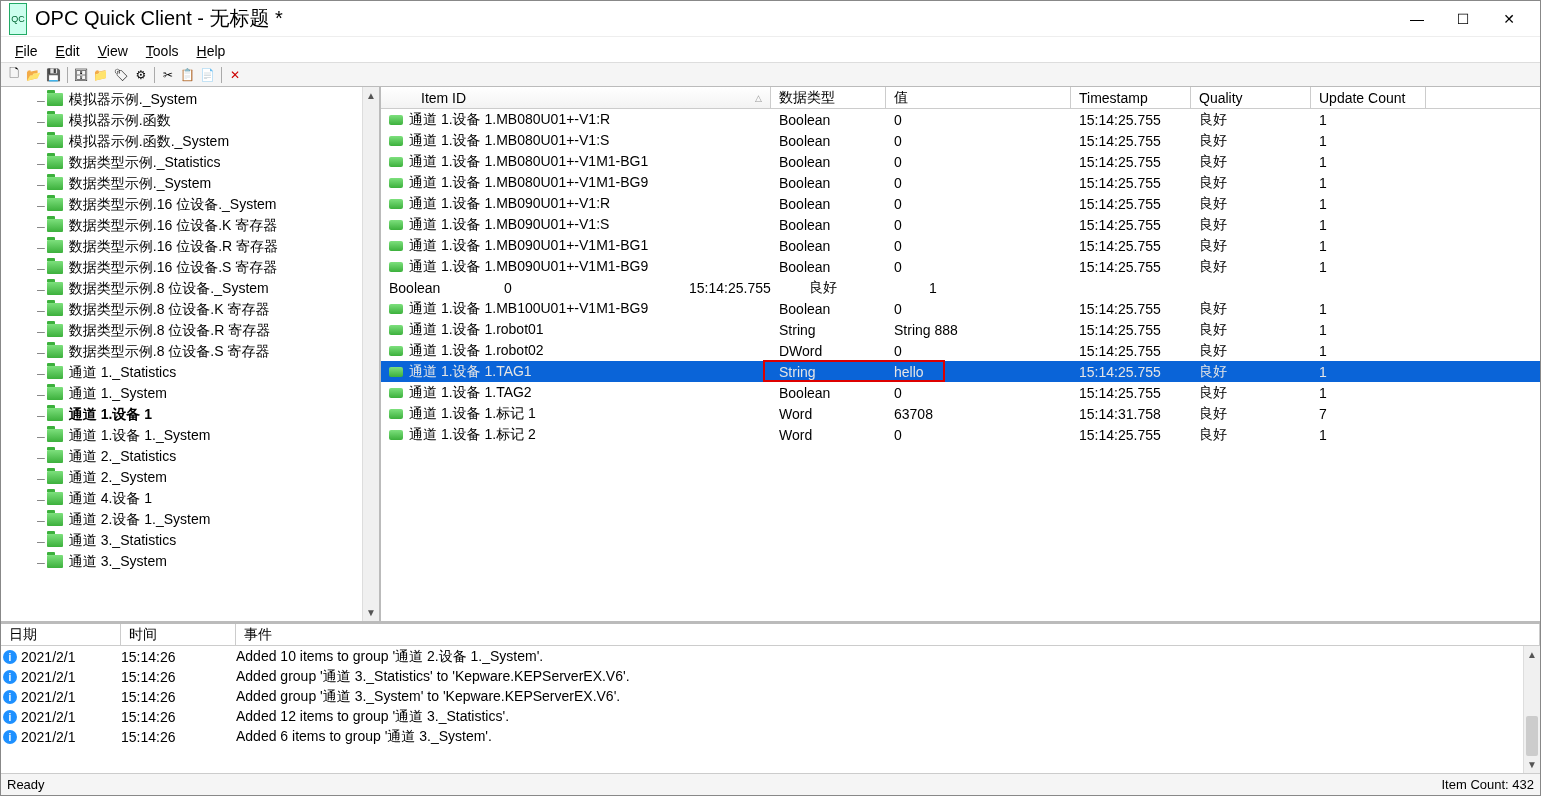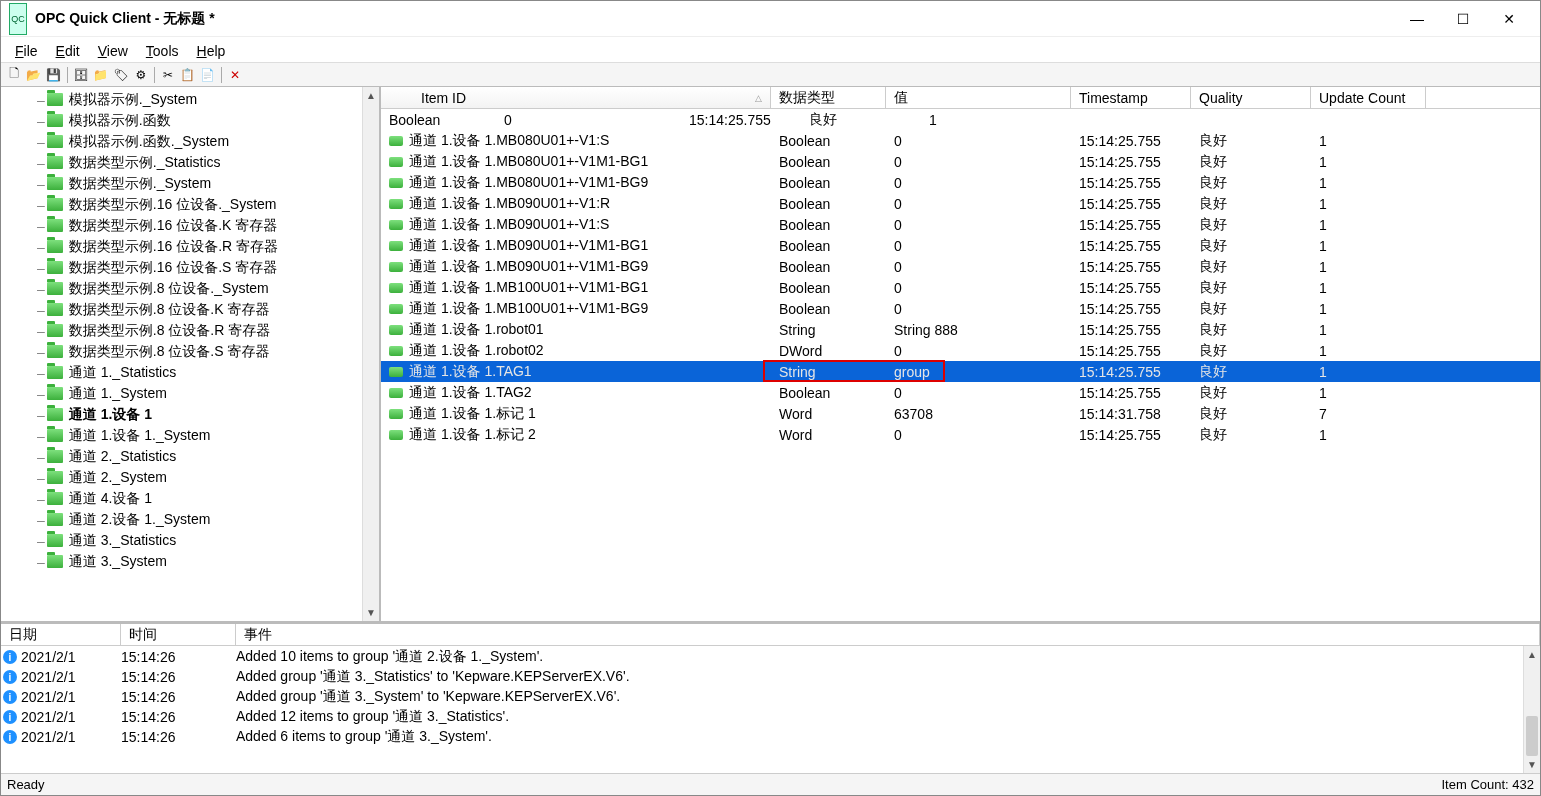--- a/index.html
+++ b/index.html
@@ -1,20 +1,20 @@
 <!DOCTYPE html>
 <html><head>
 <meta charset="utf-8">
 <style>
   * { box-sizing: border-box; margin: 0; padding: 0; font-family: "Segoe UI", Tahoma, sans-serif; }
   body { background: #fff; font-size: 13px; color: #000; overflow: hidden; }
   .window { width: 1541px; height: 796px; display: flex; flex-direction: column; border: 1px solid #888; }
   .titlebar { height: 36px; display: flex; align-items: center; padding: 0 8px; background: #fff; border-bottom: 1px solid #eee; }
   .titlebar .app-icon { width: 18px; height: 32px; margin-right: 8px; border: 1px solid #2a6; background: #cfe; font-size: 9px; display: flex; align-items: center; justify-content: center; color: #063; }
-  .titlebar .title { font-size: 14px; flex: 1; font-weight: bold; }
+  .titlebar .title { font-size: 20px; flex: 1; }
   .win-controls { display: flex; gap: 0; }
   .win-btn { width: 46px; height: 30px; display: flex; align-items: center; justify-content: center; font-size: 14px; }
   .menubar { height: 26px; display: flex; align-items: flex-end; padding: 0 6px; gap: 2px; border-bottom: 1px solid #ddd; }
   .menu-item { padding: 3px 8px; font-size: 14px; }
   .menu-item .ul { text-decoration: underline; }
   .toolbar { height: 24px; display: flex; align-items: center; padding: 0 4px; gap: 2px; border-bottom: 1px solid #bbb; background: #f5f5f5; }
   .tb-btn { width: 18px; height: 18px; display: flex; align-items: center; justify-content: center; font-size: 12px; }
   .tb-sep { width: 1px; height: 16px; background: #aaa; margin: 0 2px; }
   .main { flex: 1; display: flex; min-height: 0; border-bottom: 2px solid #bbb; }
   .tree-panel { width: 380px; display: flex; border-right: 2px solid #bbb; }
@@ -233,20 +233,21 @@
           </div>
         <div class="gh col-type">数据类型</div>
         <div class="gh col-val">值</div>
         <div class="gh col-ts">Timestamp</div>
         <div class="gh col-qual">Quality</div>
         <div class="gh col-uc">Update Count</div>
         <div class="gh" style="flex:1;border-right:none;"></div>
       </div>
       <div class="grid-body" id="grid-body">
           <div class="g-row" style="position: relative;">
+            <div class="gc col-item"><span class="tag-icon"></span><span>通道 1.设备 1.MB080U01+-V1:R</span></div>
             <div class="gc col-type">Boolean</div>
             <div class="gc col-val">0</div>
             <div class="gc col-ts">15:14:25.755</div>
             <div class="gc col-qual">良好</div>
             <div class="gc col-uc">1</div>
           </div>
           <div class="g-row" style="position: relative;">
             <div class="gc col-item"><span class="tag-icon"></span><span>通道 1.设备 1.MB080U01+-V1:S</span></div>
             <div class="gc col-type">Boolean</div>
             <div class="gc col-val">0</div>
@@ -296,21 +297,20 @@
           </div>
           <div class="g-row" style="position: relative;">
             <div class="gc col-item"><span class="tag-icon"></span><span>通道 1.设备 1.MB090U01+-V1M1-BG9</span></div>
             <div class="gc col-type">Boolean</div>
             <div class="gc col-val">0</div>
             <div class="gc col-ts">15:14:25.755</div>
             <div class="gc col-qual">良好</div>
             <div class="gc col-uc">1</div>
           </div>
           <div class="g-row" style="position: relative;">
-            <div class="gc col-item"><span class="tag-icon"></span><span>通道 1.设备 1.MB100U01+-V1M1-BG1</span></div>
             <div class="gc col-type">Boolean</div>
             <div class="gc col-val">0</div>
             <div class="gc col-ts">15:14:25.755</div>
             <div class="gc col-qual">良好</div>
             <div class="gc col-uc">1</div>
           </div>
           <div class="g-row" style="position: relative;">
             <div class="gc col-item"><span class="tag-icon"></span><span>通道 1.设备 1.MB100U01+-V1M1-BG9</span></div>
             <div class="gc col-type">Boolean</div>
             <div class="gc col-val">0</div>
@@ -330,21 +330,21 @@
             <div class="gc col-item"><span class="tag-icon"></span><span>通道 1.设备 1.robot02</span></div>
             <div class="gc col-type">DWord</div>
             <div class="gc col-val">0</div>
             <div class="gc col-ts">15:14:25.755</div>
             <div class="gc col-qual">良好</div>
             <div class="gc col-uc">1</div>
           </div>
           <div class="g-row selected" style="position: relative;">
             <div class="gc col-item"><span class="tag-icon"></span><span>通道 1.设备 1.TAG1</span></div>
             <div class="gc col-type">String</div>
-            <div class="gc col-val">group</div>
+            <div class="gc col-val">hello</div>
             <div class="gc col-ts">15:14:25.755</div>
             <div class="gc col-qual">良好</div>
             <div class="gc col-uc">1</div>
             <div class="highlight-box" style="left: 382px; top: -1px; width: 182px; height: 22px;"></div>
           </div>
           <div class="g-row" style="position: relative;">
             <div class="gc col-item"><span class="tag-icon"></span><span>通道 1.设备 1.TAG2</span></div>
             <div class="gc col-type">Boolean</div>
             <div class="gc col-val">0</div>
             <div class="gc col-ts">15:14:25.755</div>

